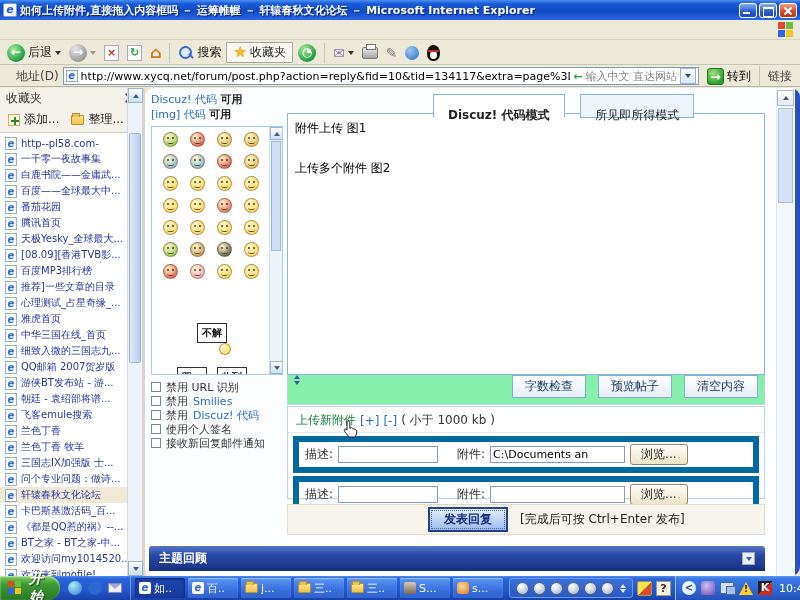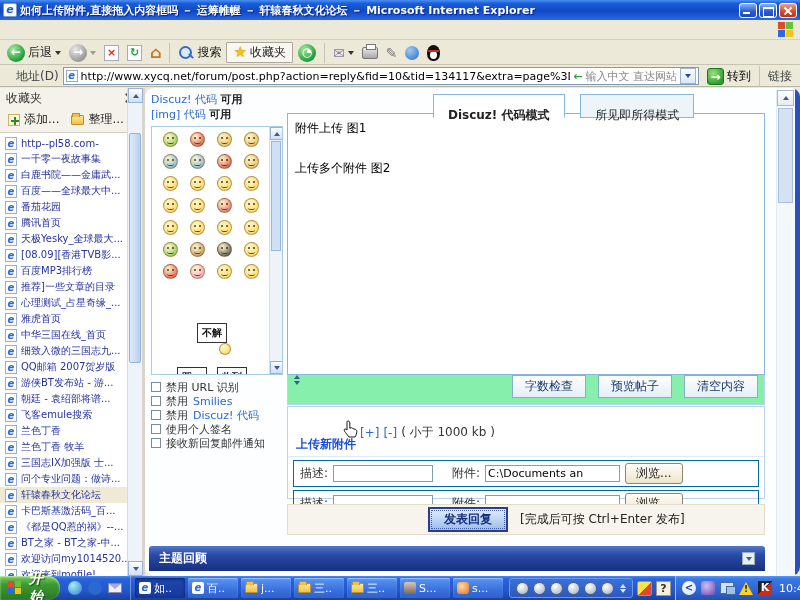--- a/index.html
+++ b/index.html
@@ -133,24 +133,24 @@
   .tab.active { background:#fff; border-bottom-color:#fff; font-weight:bold; }
   .tab.inactive { margin-left:12px; }
   .ta { position:relative; margin-top:-1px; height:262px; background:#fff; border:1px solid #86b9d9; padding:4px 7px; white-space:pre-wrap; color:#000; line-height:20px; }
   .ta-actions { display:flex; height:30px; background:#86efac; border:1px solid #b8d4e8; border-top:none; padding:0 6px; }
   .resize-glyph { display:flex; flex-direction:column; gap:2px; margin-right:auto; }
   .resize-glyph i { display:block; }
   .act-btn { margin-left:12px; padding:2px 12px; background:linear-gradient(#ffffff,#e4eef8); border:1px solid #86aecd; color:#1a3a6a; font-size:12px; font-family:inherit; }
 
   .attach-box { position:absolute; left:142px; top:318px; width:478px; height:93px; background:#fff; border:1px solid #b8d4e8; }
   .attach-head { display:flex; align-items:center; gap:4px; padding:5px 8px 3px; border-bottom:1px solid #dcebf6; }
-  .attach-title { font-weight:bold; color:#1d4ed8;margin-top:24px; }
+  .attach-title { font-weight:normal; color:#15803d; }
   .pm-link { color:#2a6ad0; }
   .size-hint { color:#333; }
-  .att-row { display:flex; align-items:center; gap:5px; border:1px solid #0369a1; margin:3px 5px; padding:2px 6px; font-size:12px; color:#333; }
+  .att-row { display:flex; align-items:center; gap:5px; border:6px solid #0369a1; margin:3px 5px; padding:2px 6px; font-size:12px; color:#333; }
   .att-input { height:17px; border:1px solid #7f9db9; background:#fff; font-size:11px; font-family:inherit; padding:0 2px; }
   .att-input.desc { width:100px; margin-right:14px; }
   .att-input.file { width:135px; }
   .browse-btn { padding:1px 10px; background:linear-gradient(#fefdf9,#eee4c9); border:1px solid #8a8772; border-radius:3px; font-size:12px; color:#222; font-family:inherit; }
 
   .submit-strip { position:absolute; left:142px; top:416px; width:478px; height:31px; background:#f6f4ec; border:1px solid #e2decb; display:flex; align-items:center; padding-left:140px; }
   .submit-btn { padding:2px 14px; border:2px solid #28408c; outline:1px dotted #4a62aa; outline-offset:-4px;
     background:linear-gradient(#e4edfc,#9cbcec); font-weight:bold; color:#15307c; font-size:12px; font-family:inherit; }
   .submit-hint { margin-left:12px; color:#222; }
 

